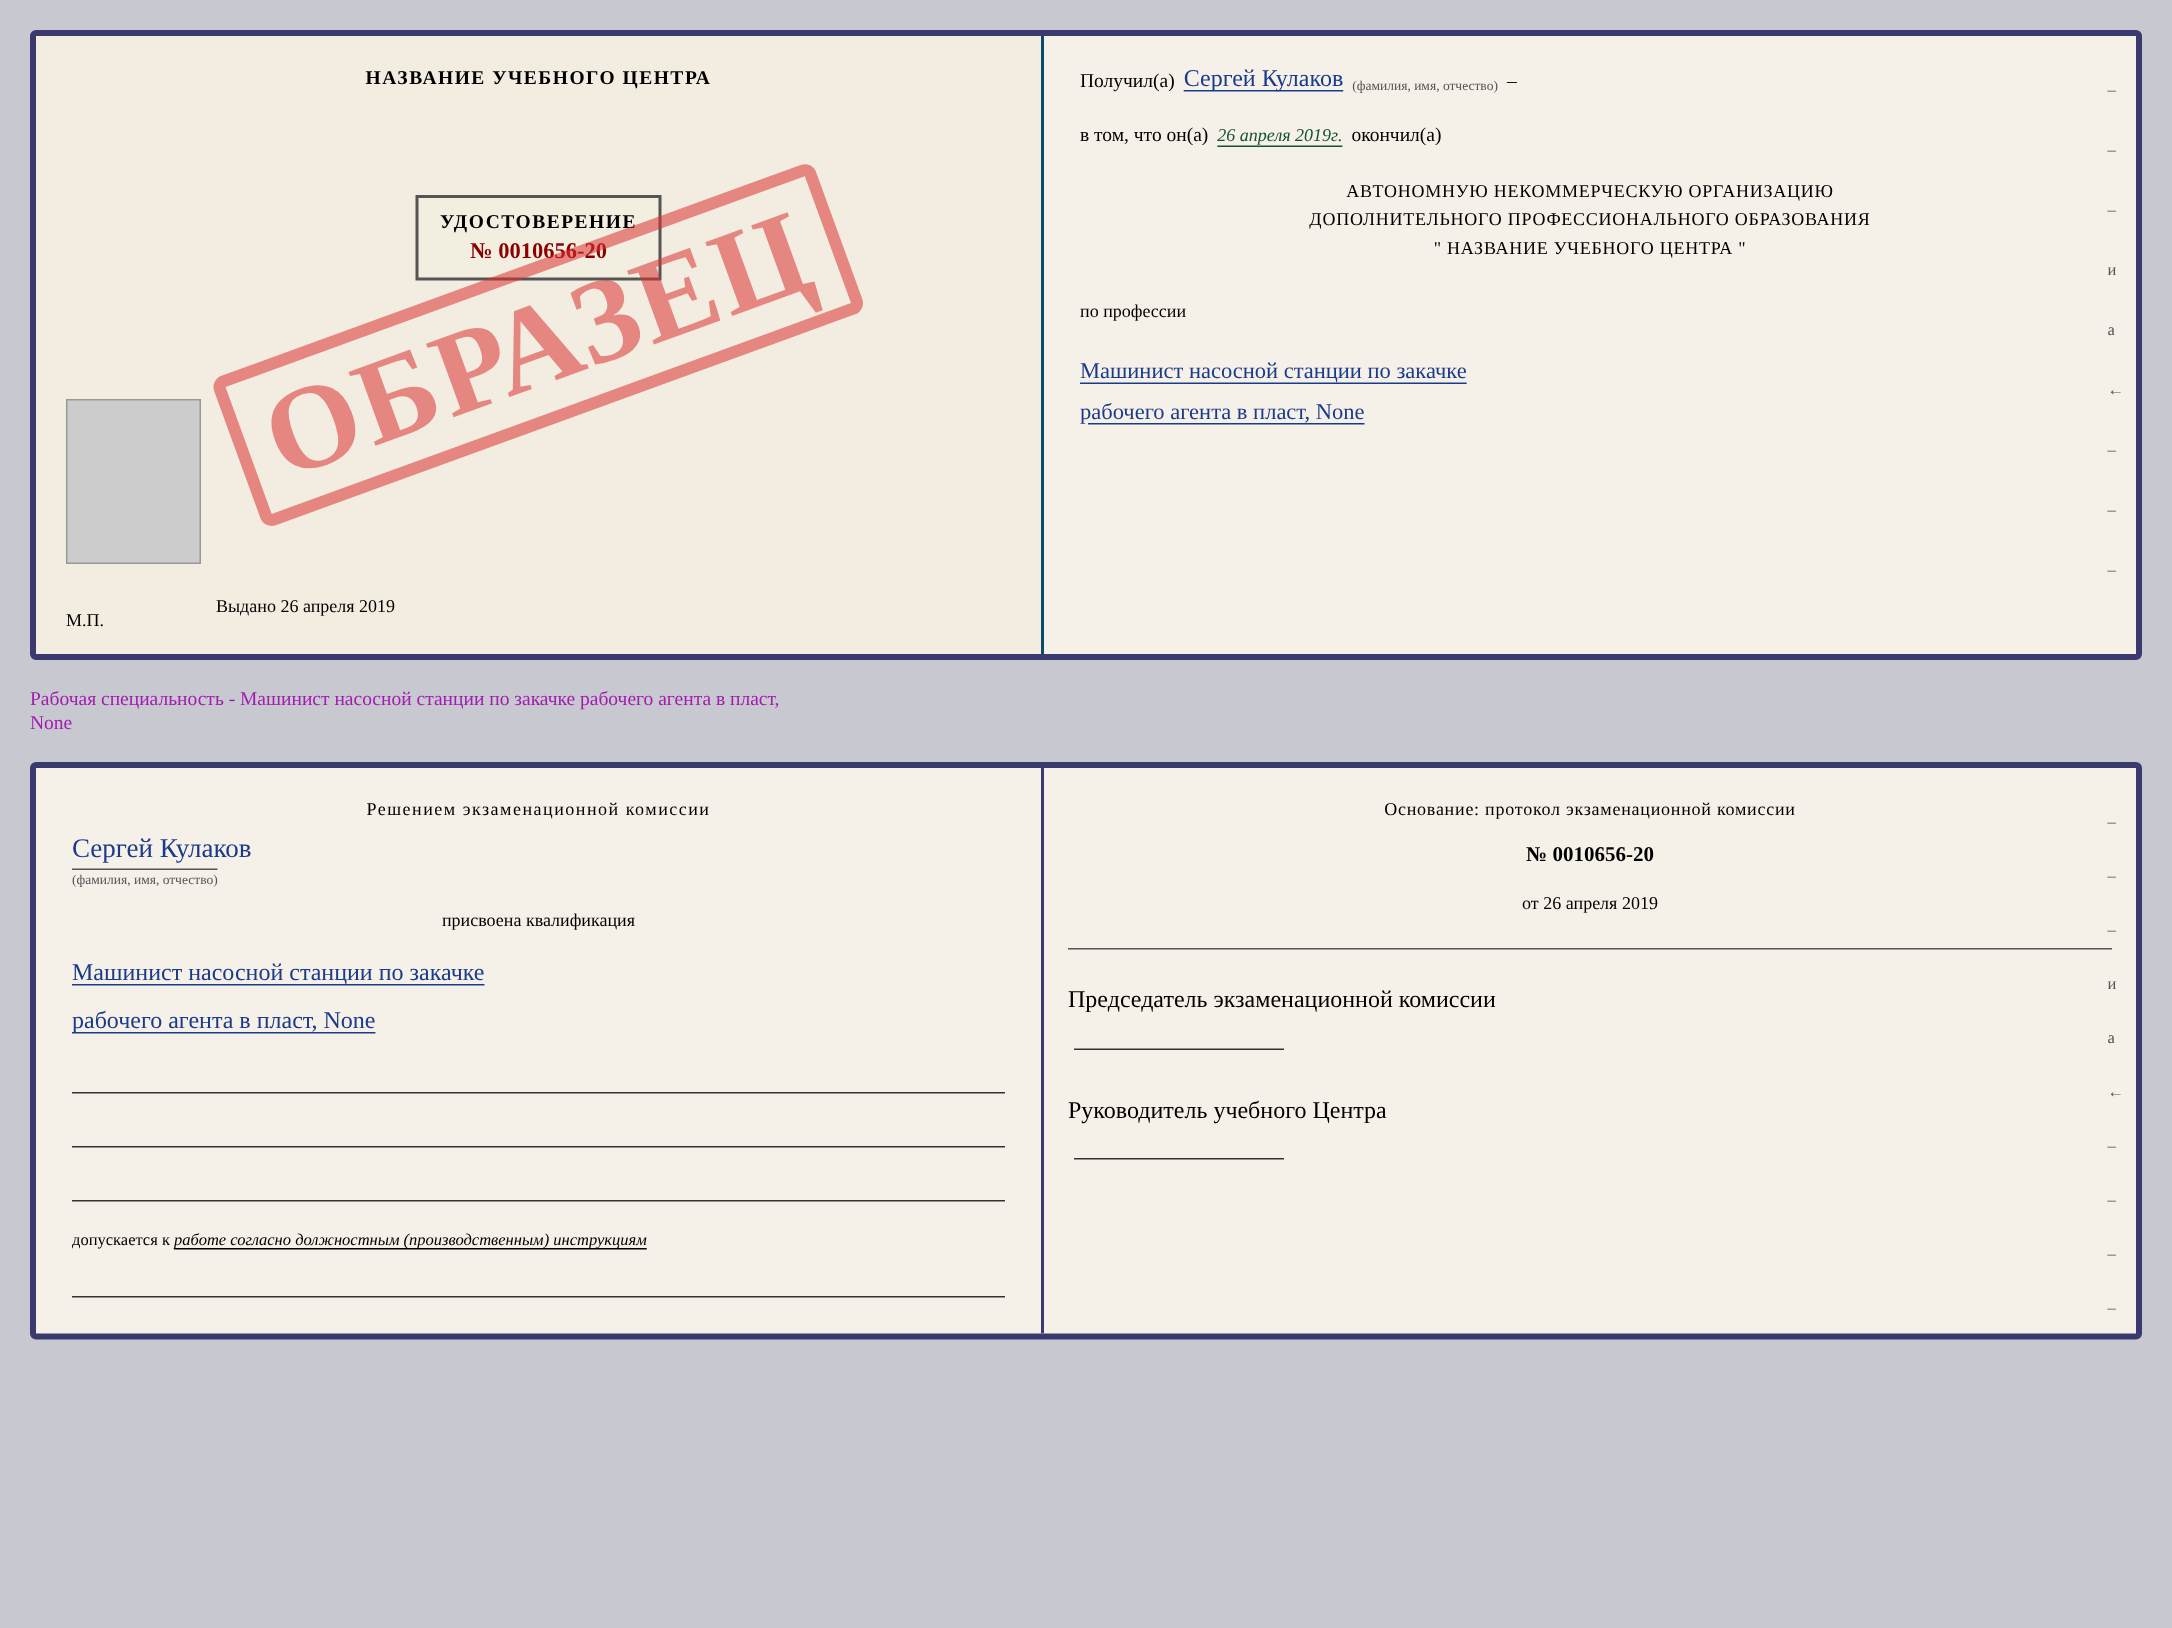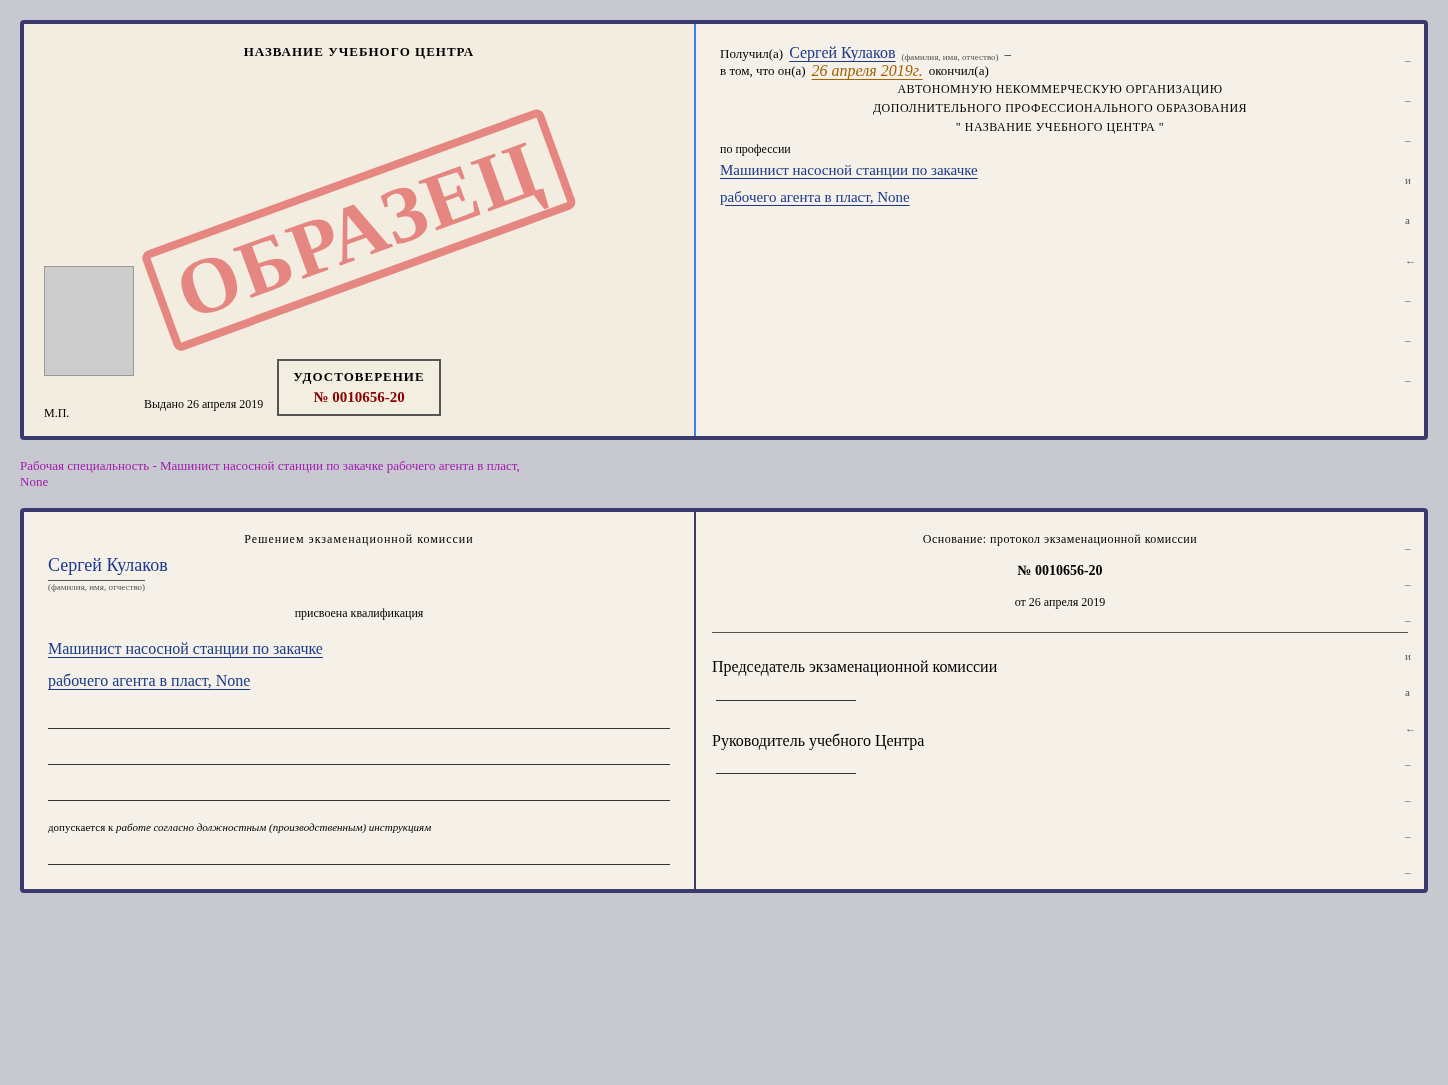--- a/index.html
+++ b/index.html
@@ -23,36 +23,35 @@
       background: #f5f0e8;
       border: 4px solid #3a3a6e;
       border-radius: 4px;
       overflow: hidden;
       min-height: 420px;
       position: relative;
     }
 
     .doc-left {
       width: 48%;
-      border-right: 2px solid #3b82f6;
+      border-right: 2px solid #0c4a6e;
       padding: 20px;
       position: relative;
       display: flex;
       flex-direction: column;
       align-items: center;
       background: #f2ede0;
-      justify-content: space-between;
     }
 
     .doc-right {
       width: 52%;
       padding: 20px 24px;
       display: flex;
       flex-direction: column;
-      gap: 0;
+      gap: 20px;
       position: relative;
     }
 
     
     .center-title {
       font-size: 13px;
       font-weight: bold;
       text-transform: uppercase;
       text-align: center;
       letter-spacing: 1px;
@@ -149,22 +148,22 @@
 
     .date-line {
       font-size: 13px;
       display: flex;
       align-items: center;
       gap: 6px;
     }
 
     .date-handwritten {
       font-family: 'Segoe Script', 'Comic Sans MS', cursive;
-      font-size: 16px;
-      color: #a16207;
+      font-size: 12px;
+      color: #14532d;
       font-style: italic;
       text-decoration: underline;
       text-underline-offset: 3px;
     }
 
     .org-block {
       font-size: 12px;
       text-transform: uppercase;
       text-align: center;
       line-height: 1.6;
@@ -276,20 +275,21 @@
       margin: 4px 0;
     }
 
     .допускается-block {
       font-size: 11px;
       margin-top: 8px;
     }
 
     .допускается-italic {
       font-style: italic;
+      text-decoration: underline;
       text-underline-offset: 2px;
     }
 
     .osnov-title {
       font-size: 12px;
       letter-spacing: 0.5px;
       text-align: center;
     }
 
     .protocol-number {

